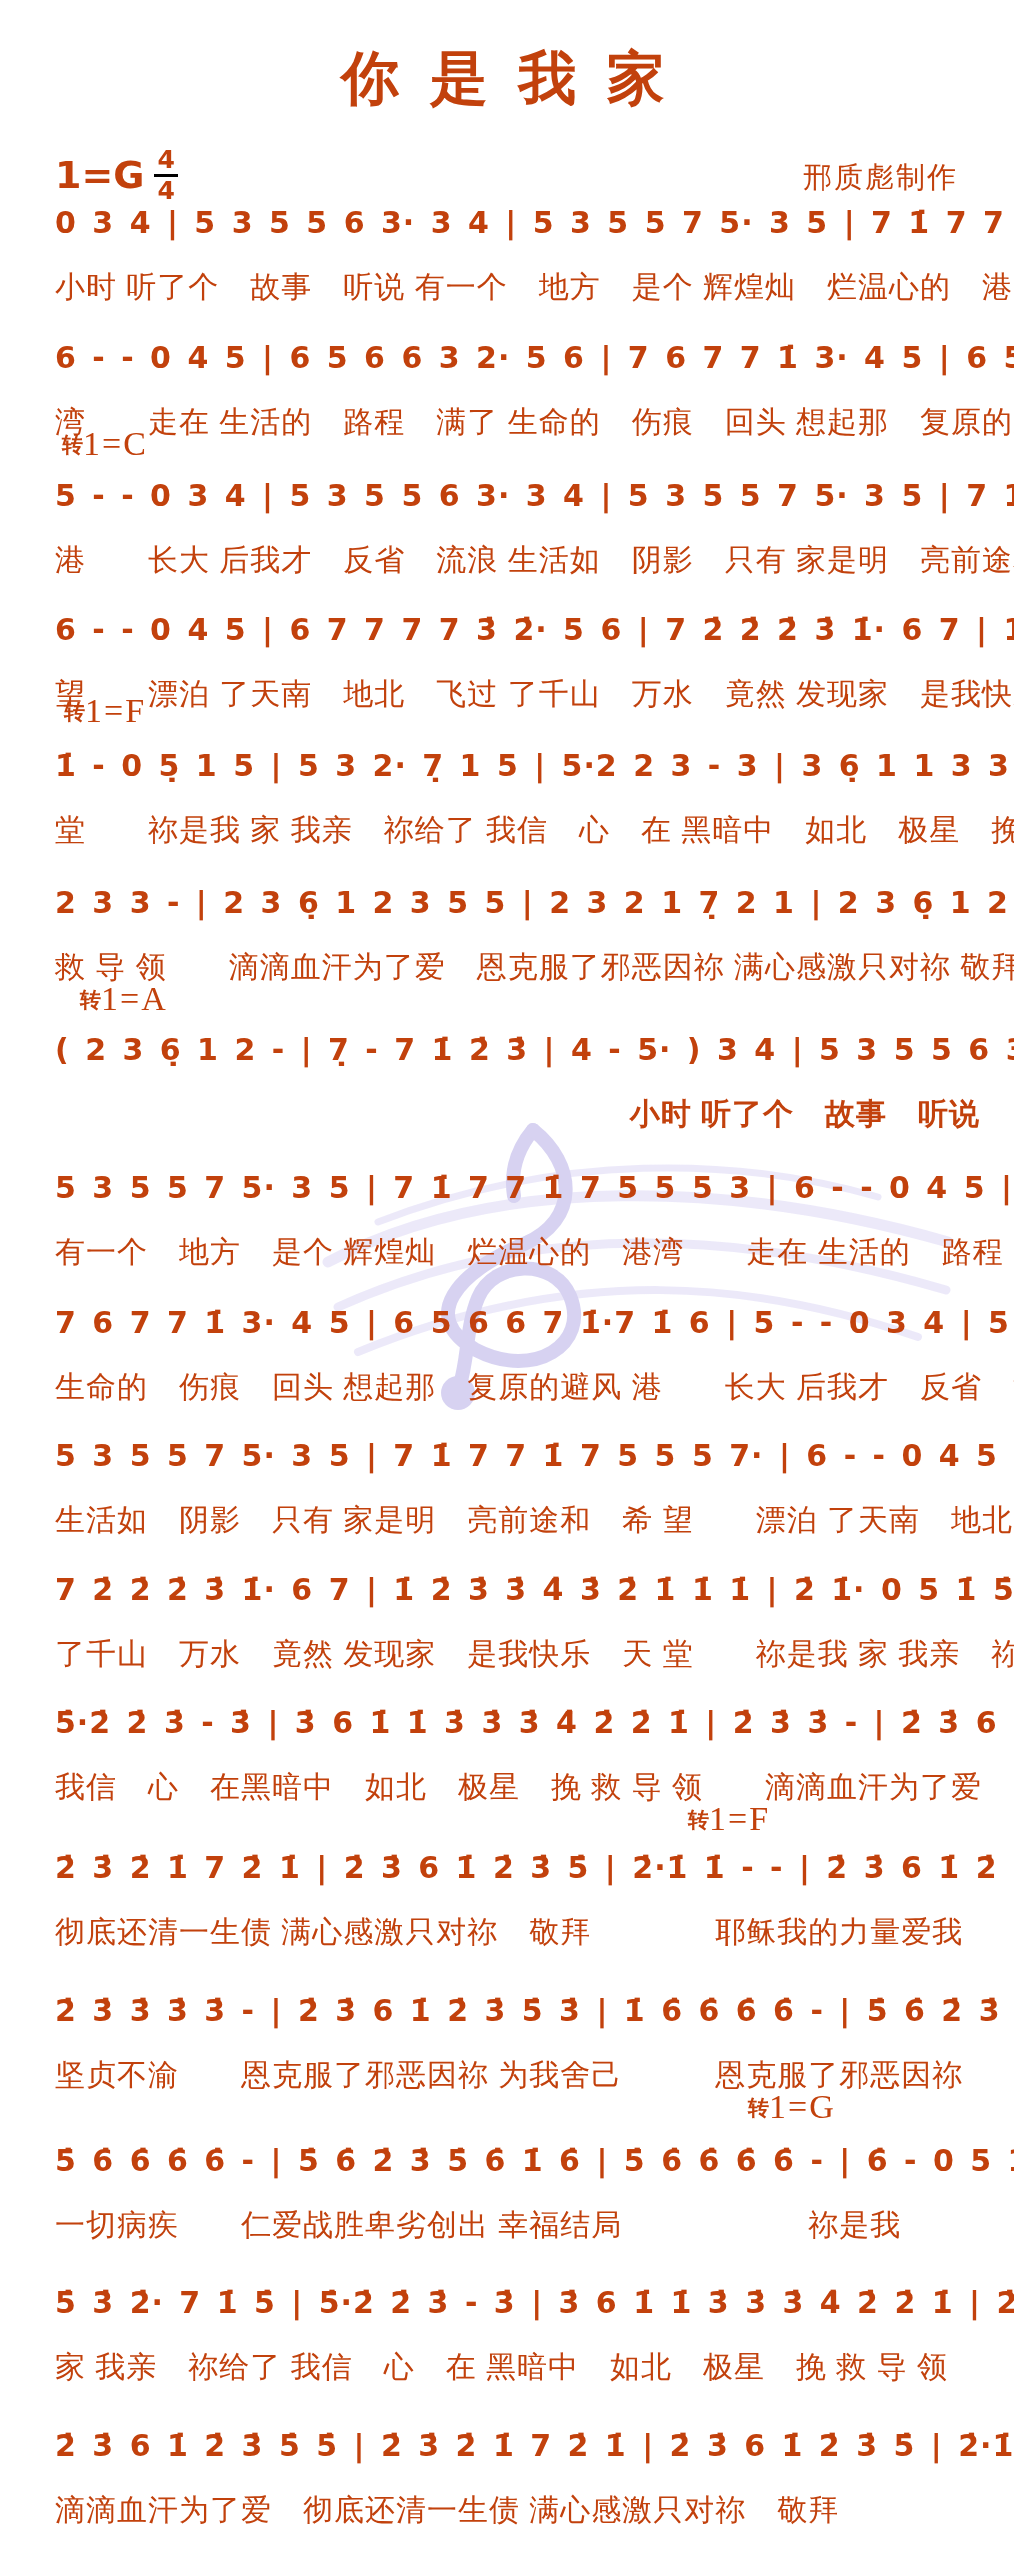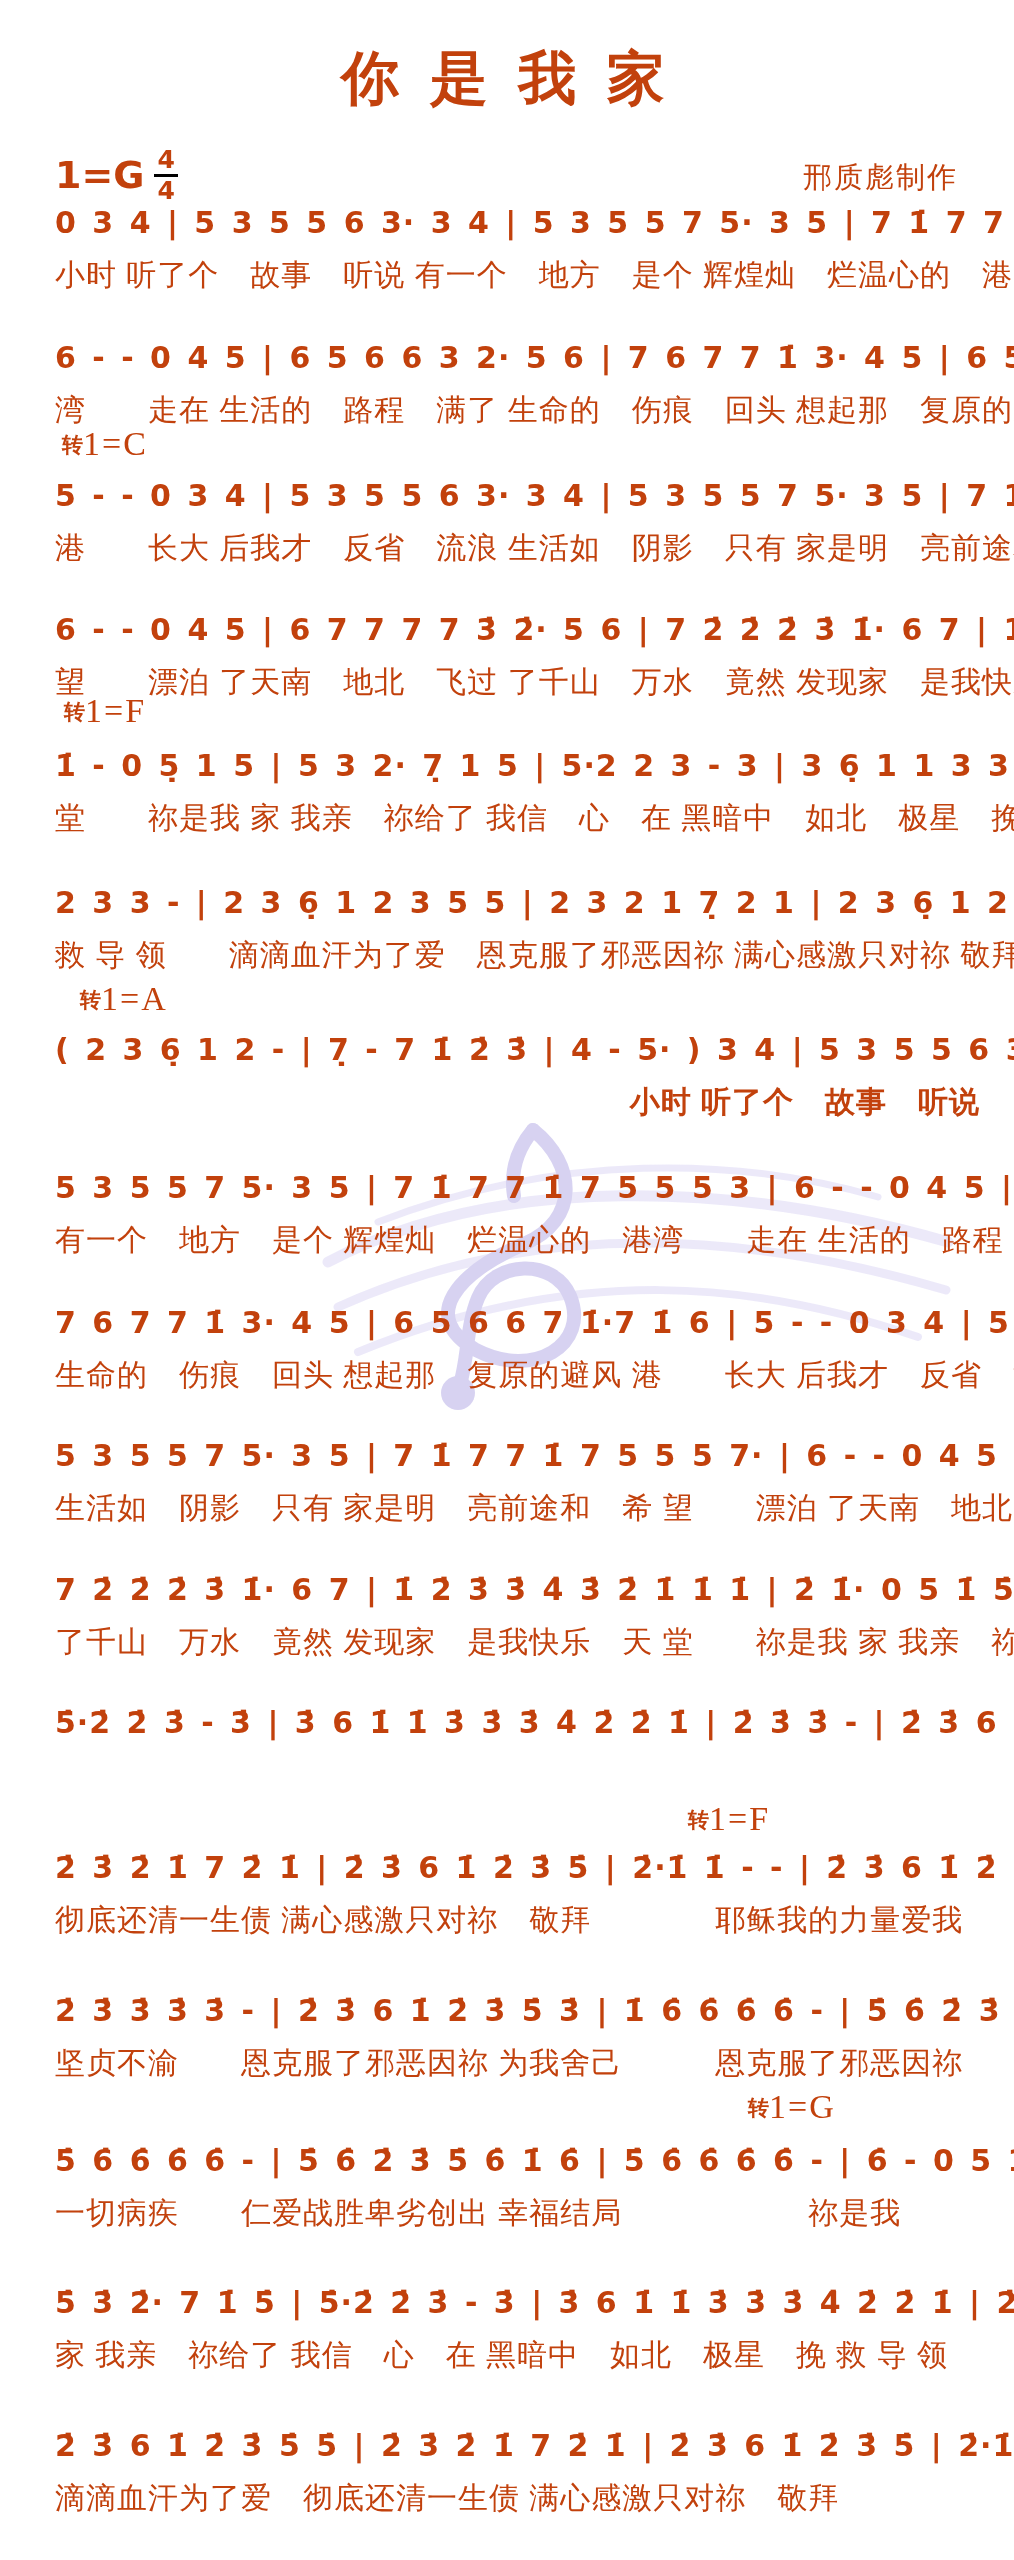--- a/index.html
+++ b/index.html
@@ -37,21 +37,21 @@
     font-size:29px;letter-spacing:2px;
     white-space:nowrap;
   }
   .system{position:absolute;left:55px;width:925px;}
   .notes{
     font-family:"DejaVu Sans",sans-serif;
     font-weight:bold;font-size:30px;line-height:1.2;
     white-space:nowrap;word-spacing:4px;letter-spacing:1px;
   }
   .lyrics{
-    font-size:30px;line-height:1.2;margin-top:16px;
+    font-size:30px;line-height:1.2;margin-top:28px;
     white-space:nowrap;letter-spacing:1px;
   }
   .lyrics.align-right{text-align:right;font-weight:bold;}
   .keychange{
     position:absolute;
     display:flex;align-items:flex-end;
     font-weight:bold;white-space:nowrap;
   }
   .kmark{font-size:21px;padding-bottom:4px;}
   .kname{
@@ -156,20 +156,21 @@
   <div class="system" style="top:1438px">
     <div class="notes">5 3 5 5 7 5· 3 5 | 7 1̇ 7 7 1̇ 7 5 5 5 7· | 6 - - 0 4 5 | 6 7 7 7 7 3̇ 2̇· 5 6 |</div>
     <div class="lyrics">生活如　阴影　只有 家是明　亮前途和　希 望　　漂泊 了天南　地北　飞过</div>
   </div>
   <div class="system" style="top:1572px">
     <div class="notes">7 2̇ 2̇ 2̇ 3̇ 1̇· 6 7 | 1̇ 2̇ 3̇ 3̇ 4̇ 3̇ 2̇ 1̇ 1̇ 1̇ | 2̇ 1̇· 0 5 1̇ 5̇ | 5̇ 3̇ 2̇· 7 1̇ 5̇ |</div>
     <div class="lyrics">了千山　万水　竟然 发现家　是我快乐　天 堂　　祢是我 家 我亲　祢给了</div>
   </div>
   <div class="system" style="top:1705px">
     <div class="notes">5̇·2̇ 2̇ 3̇ - 3̇ | 3̇ 6 1̇ 1̇ 3̇ 3̇ 3̇ 4̇ 2̇ 2̇ 1̇ | 2̇ 3̇ 3̇ - | 2̇ 3̇ 6 1̇ 2̇ 3̇ 5̇ 5̇ |</div>
+    <div class="lyrics">我信　心　在黑暗中　如北　极星　挽 救 导 领　　滴滴血汗为了爱</div>
   </div>
   <div class="system" style="top:1850px">
     <div class="notes">2̇ 3̇ 2̇ 1̇ 7 2̇ 1̇ | 2̇ 3̇ 6 1̇ 2̇ 3̇ 5̇ | 2̇·1̇ 1̇ - - | 2̇ 3̇ 6 1̇ 2̇ 3̇ 5̇·3̇ |</div>
     <div class="lyrics">彻底还清一生债 满心感激只对祢　敬拜　　　　耶稣我的力量爱我</div>
   </div>
   <div class="system" style="top:1993px">
     <div class="notes">2̇ 3̇ 3̇ 3̇ 3̇ - | 2̇ 3̇ 6 1̇ 2̇ 3̇ 5̇ 3̇ | 1̇ 6̇ 6̇ 6̇ 6̇ - | 5̇ 6̇ 2̇ 3̇ 5̇ 6̇ 1̇ 6̇ |</div>
     <div class="lyrics">坚贞不渝　　恩克服了邪恶因祢 为我舍己　　　恩克服了邪恶因祢</div>
   </div>
   <div class="system" style="top:2143px">

